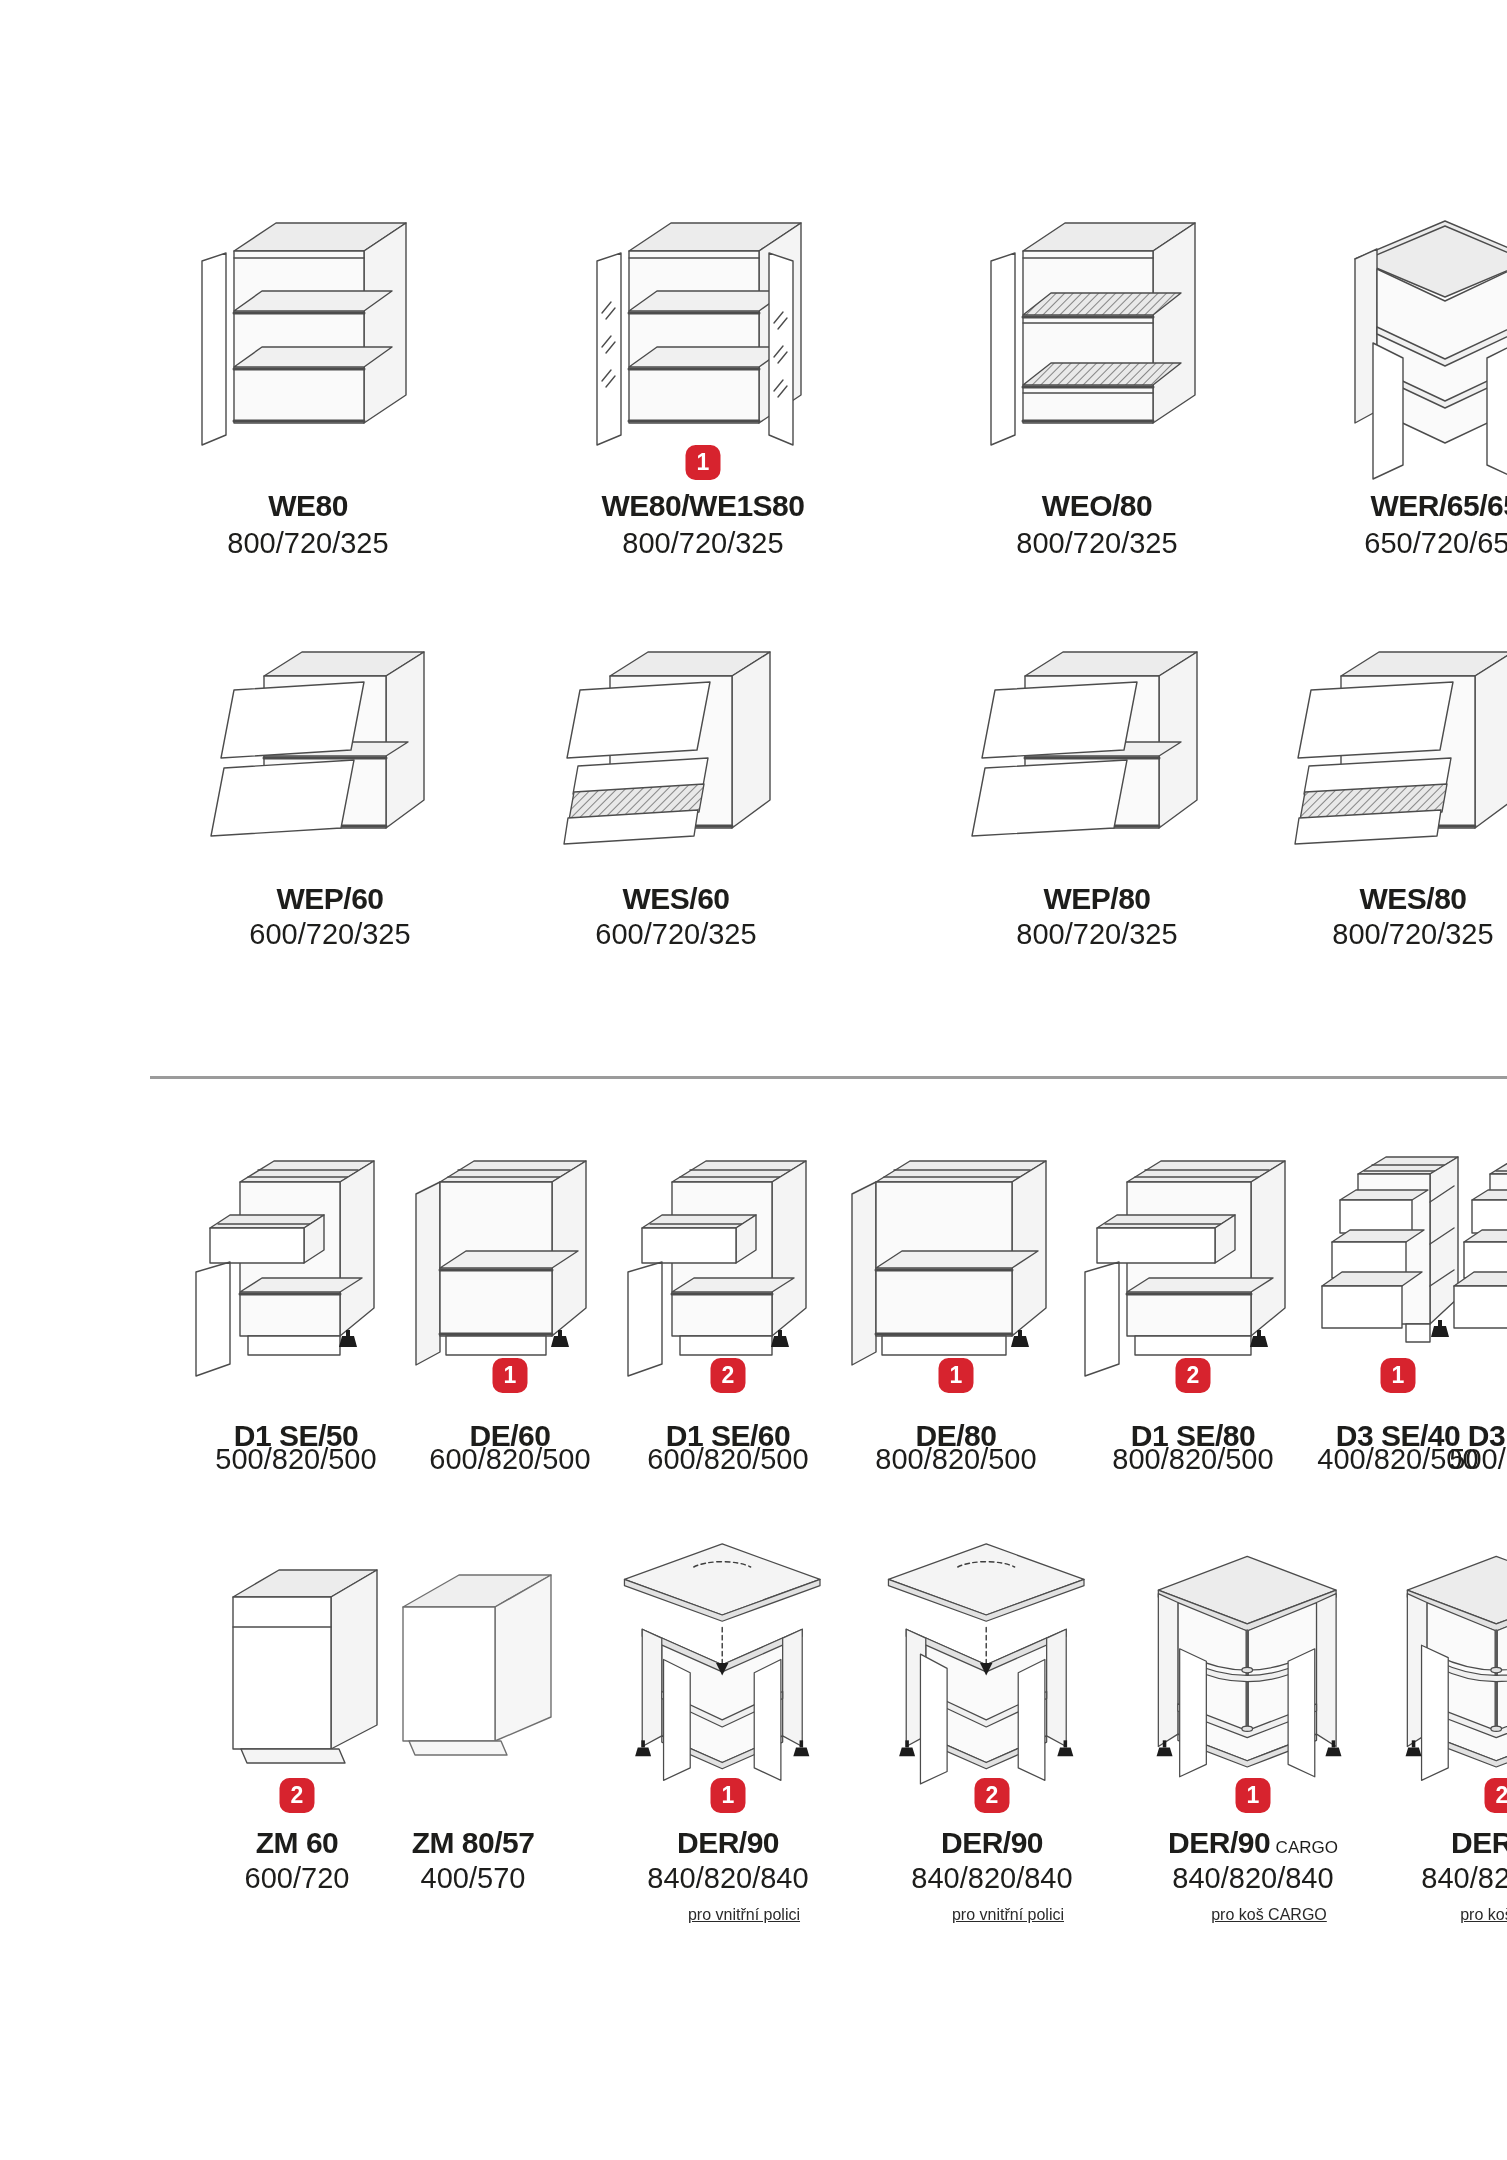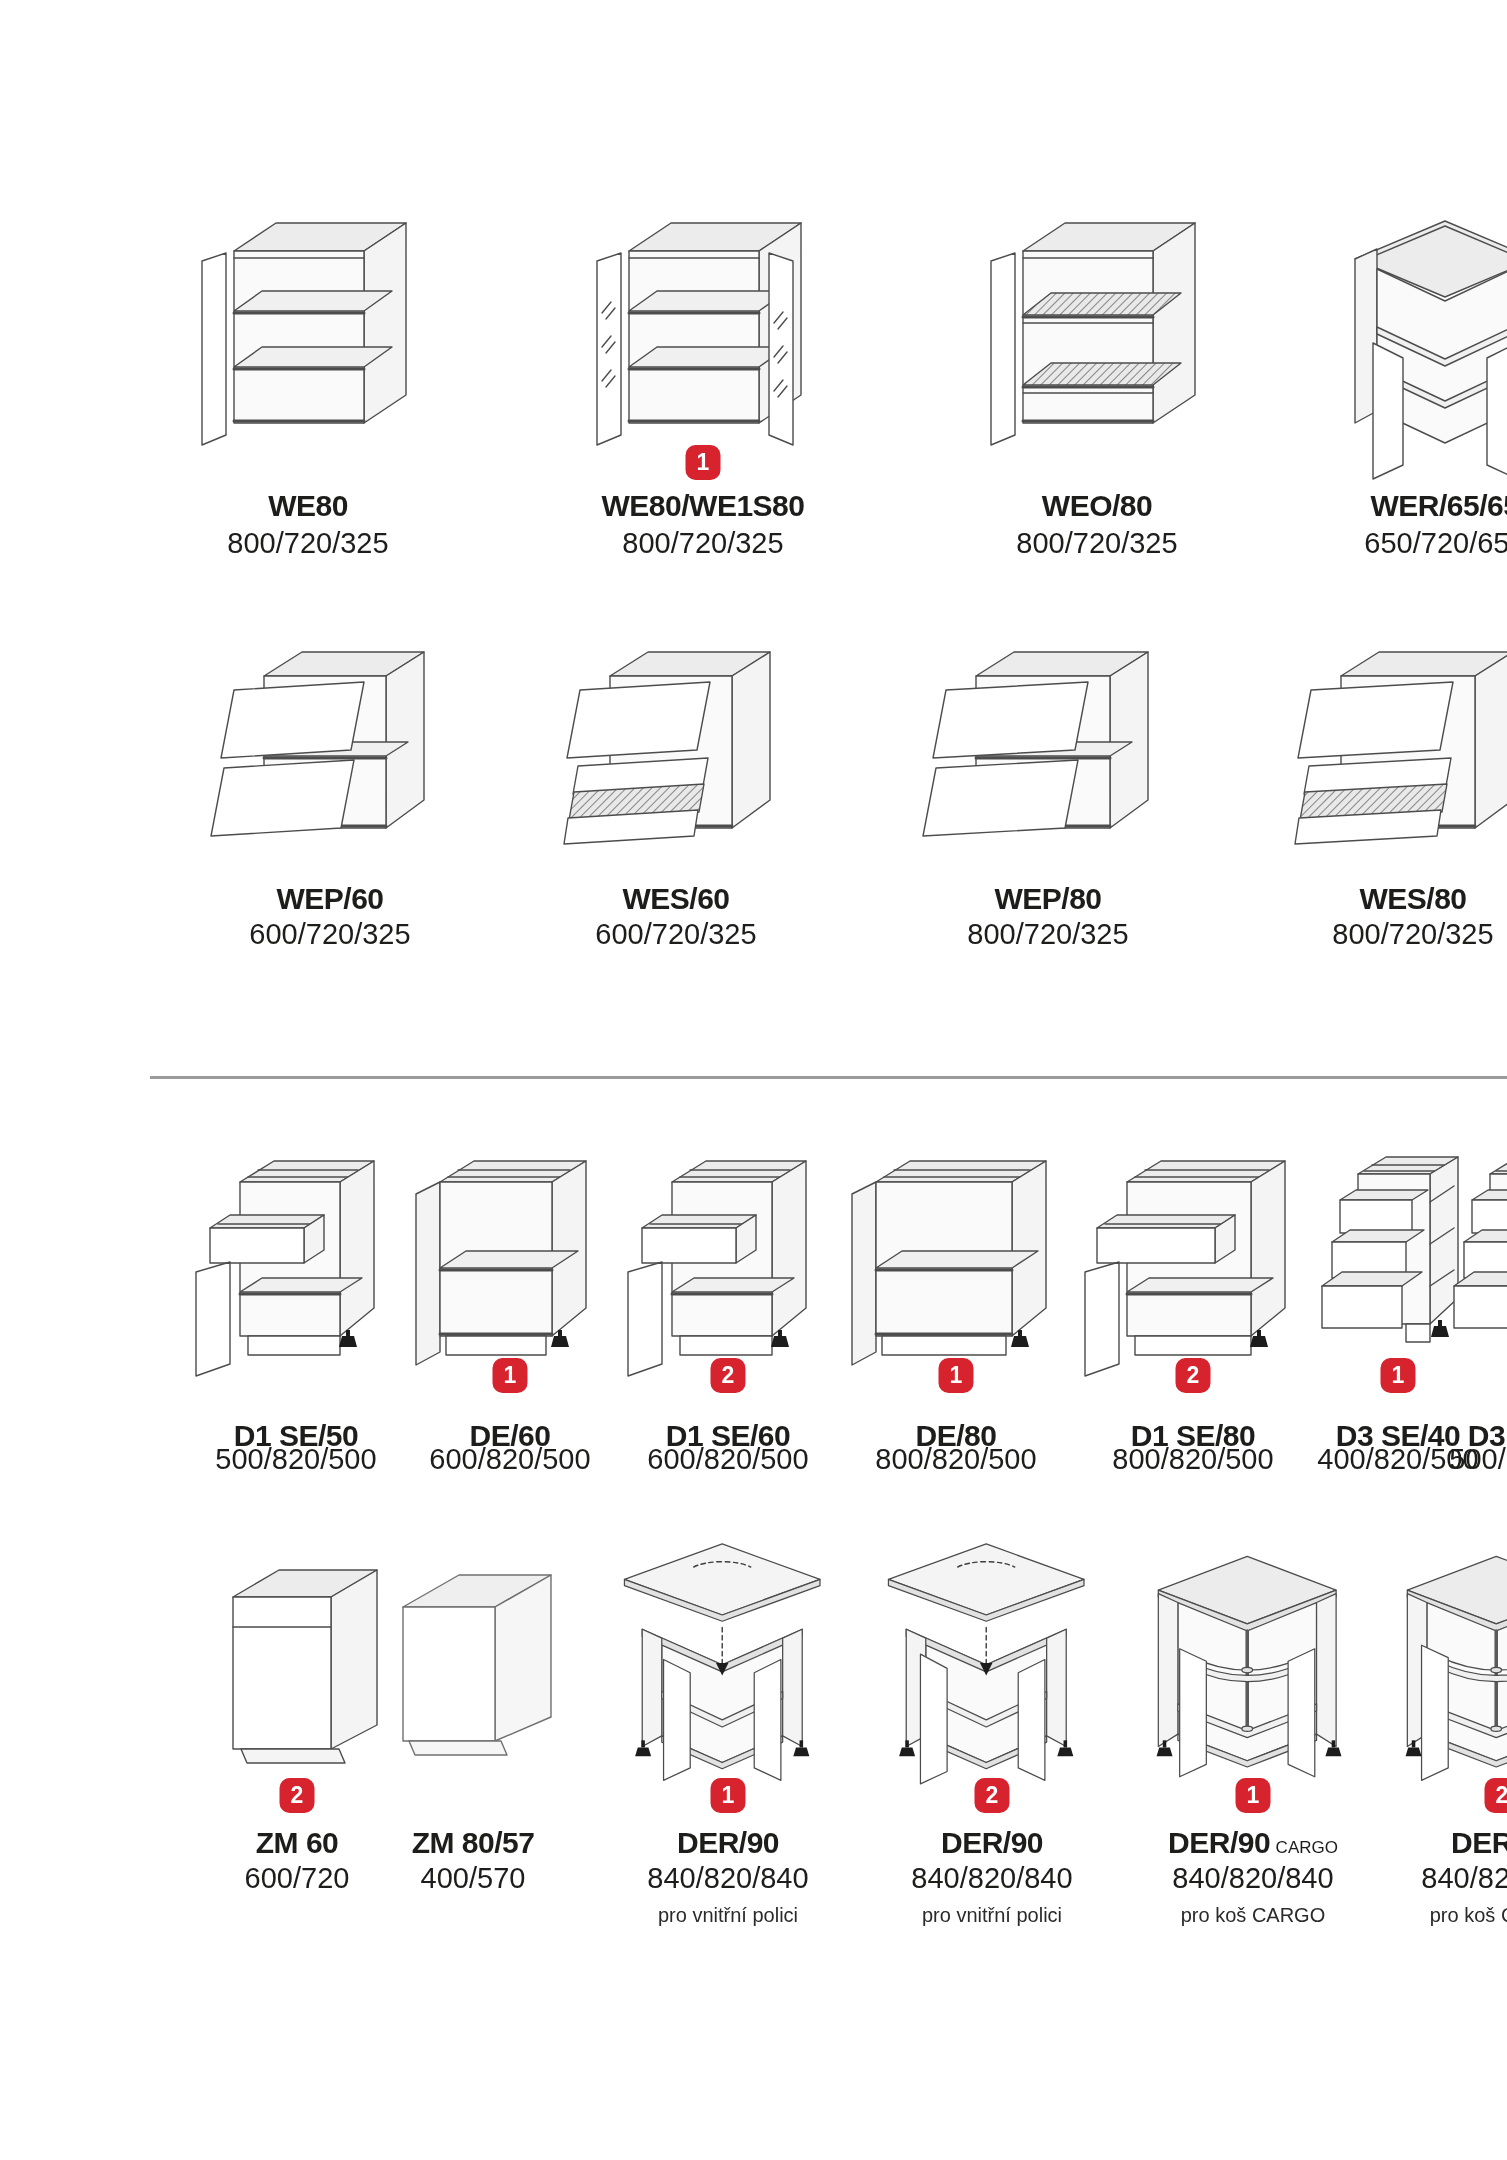--- a/index.html
+++ b/index.html
@@ -8,21 +8,21 @@
   .card{position:absolute;text-align:center;}
   .fig{position:relative;width:100%;display:flex;justify-content:center;align-items:flex-start;}
   .fig svg{overflow:visible;display:block;}
   .badge{position:absolute;left:50%;transform:translateX(-50%);width:35px;height:35px;
          border-radius:10px;background:#d7232e;color:#fff;font-weight:700;font-size:23px;
          line-height:35px;text-align:center;}
   .model{position:absolute;left:0;width:100%;font-weight:700;font-size:30px;line-height:36px;
          letter-spacing:-0.5px;white-space:nowrap;}
   .model .sfx{font-weight:400;font-size:17px;letter-spacing:0;}
   .dims{position:absolute;left:0;width:100%;font-weight:400;font-size:29px;line-height:30px;white-space:nowrap;}
-  .note{position:absolute;left:0;width:100%;font-weight:400;font-size:20px;line-height:28px;color:#2a2a2a;white-space:nowrap;}
+  .note{position:absolute;left:16px;width:100%;font-weight:400;font-size:16px;line-height:28px;color:#2a2a2a;white-space:nowrap;text-decoration:underline;}
   .divider{position:absolute;height:3px;background:#9b9b9b;}
   
   .cab{stroke:#4c4c4c;stroke-width:1.4;stroke-linejoin:round;stroke-linecap:round;}
   .fT{fill:#ececec}.fS{fill:#f4f4f4}.fF{fill:#fff}.fI{fill:#fafafa}.fSh{fill:#f0f0f0}.fE{fill:#e2e2e2}
   .ln{fill:none}.thk{stroke-width:3}
   .fK{fill:#1c1c1c;stroke:none}
   .dash{fill:none;stroke:#3d3d3d;stroke-width:1.6;stroke-dasharray:5 4}
   
   .r1 .fig{height:290px}.r1 .badge{top:250px}.r1 .model{top:293px}.r1 .dims{top:333px}
   .r2 .fig{height:235px}.r2 .model{top:251px}.r2 .dims{top:289px}
@@ -161,21 +161,21 @@
         <polygon class="fF" points="32,136 162,128 157,156 27,164"></polygon>
         <polygon fill="url(#hatchP)" points="28,162 158,154 153,182 23,190"></polygon>
         <polygon class="fF" points="22,188 152,180 148,206 18,214"></polygon>
       </g>
     </svg>
   </div>
   <div class="model">WES/60</div>
   <div class="dims">600/720/325</div>
 </div>
 
-<div class="card r2" style="left:898px;top:630px;width:300px">
+<div class="card r2" style="left:947px;top:630px;width:300px">
   <div class="fig">
     <svg width="260" height="235" viewBox="0 0 260 235">
       <g class="cab">
         <polygon class="fT" points="58,46 96,22 230,22 192,46"></polygon>
         <polygon class="fS" points="192,46 230,22 230,170 192,198"></polygon>
         <polygon class="fI" points="58,46 192,46 192,198 58,198"></polygon>
         <polygon class="fSh" points="58,126 192,126 214,112 80,112"></polygon>
         <line class="ln thk" x1="58" y1="128" x2="192" y2="128"></line>
         <line class="ln thk" x1="58" y1="196" x2="192" y2="196"></line>
         <polygon class="fF" points="28,60 170,52 157,120 15,128"></polygon>

